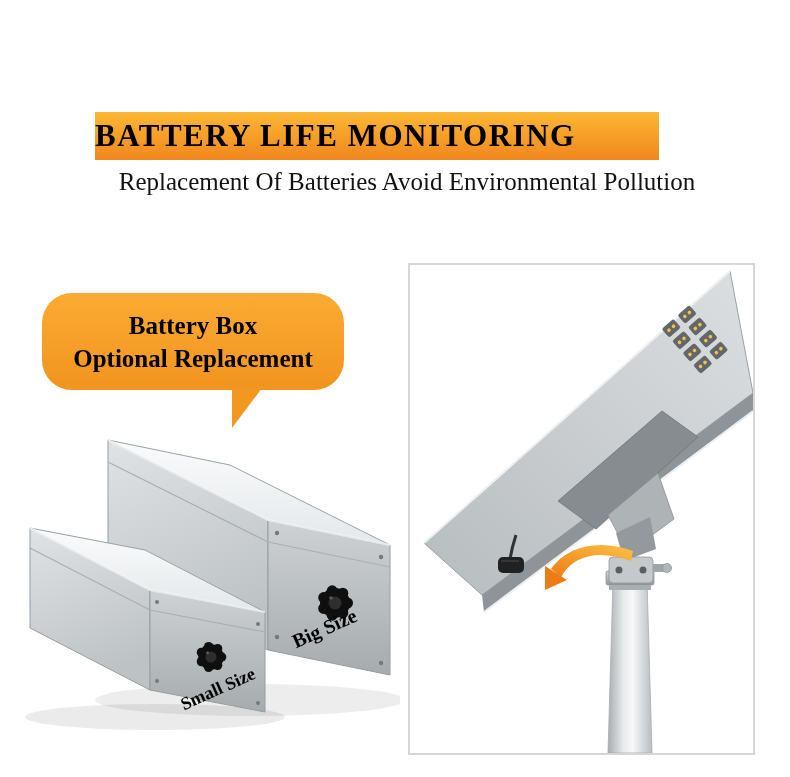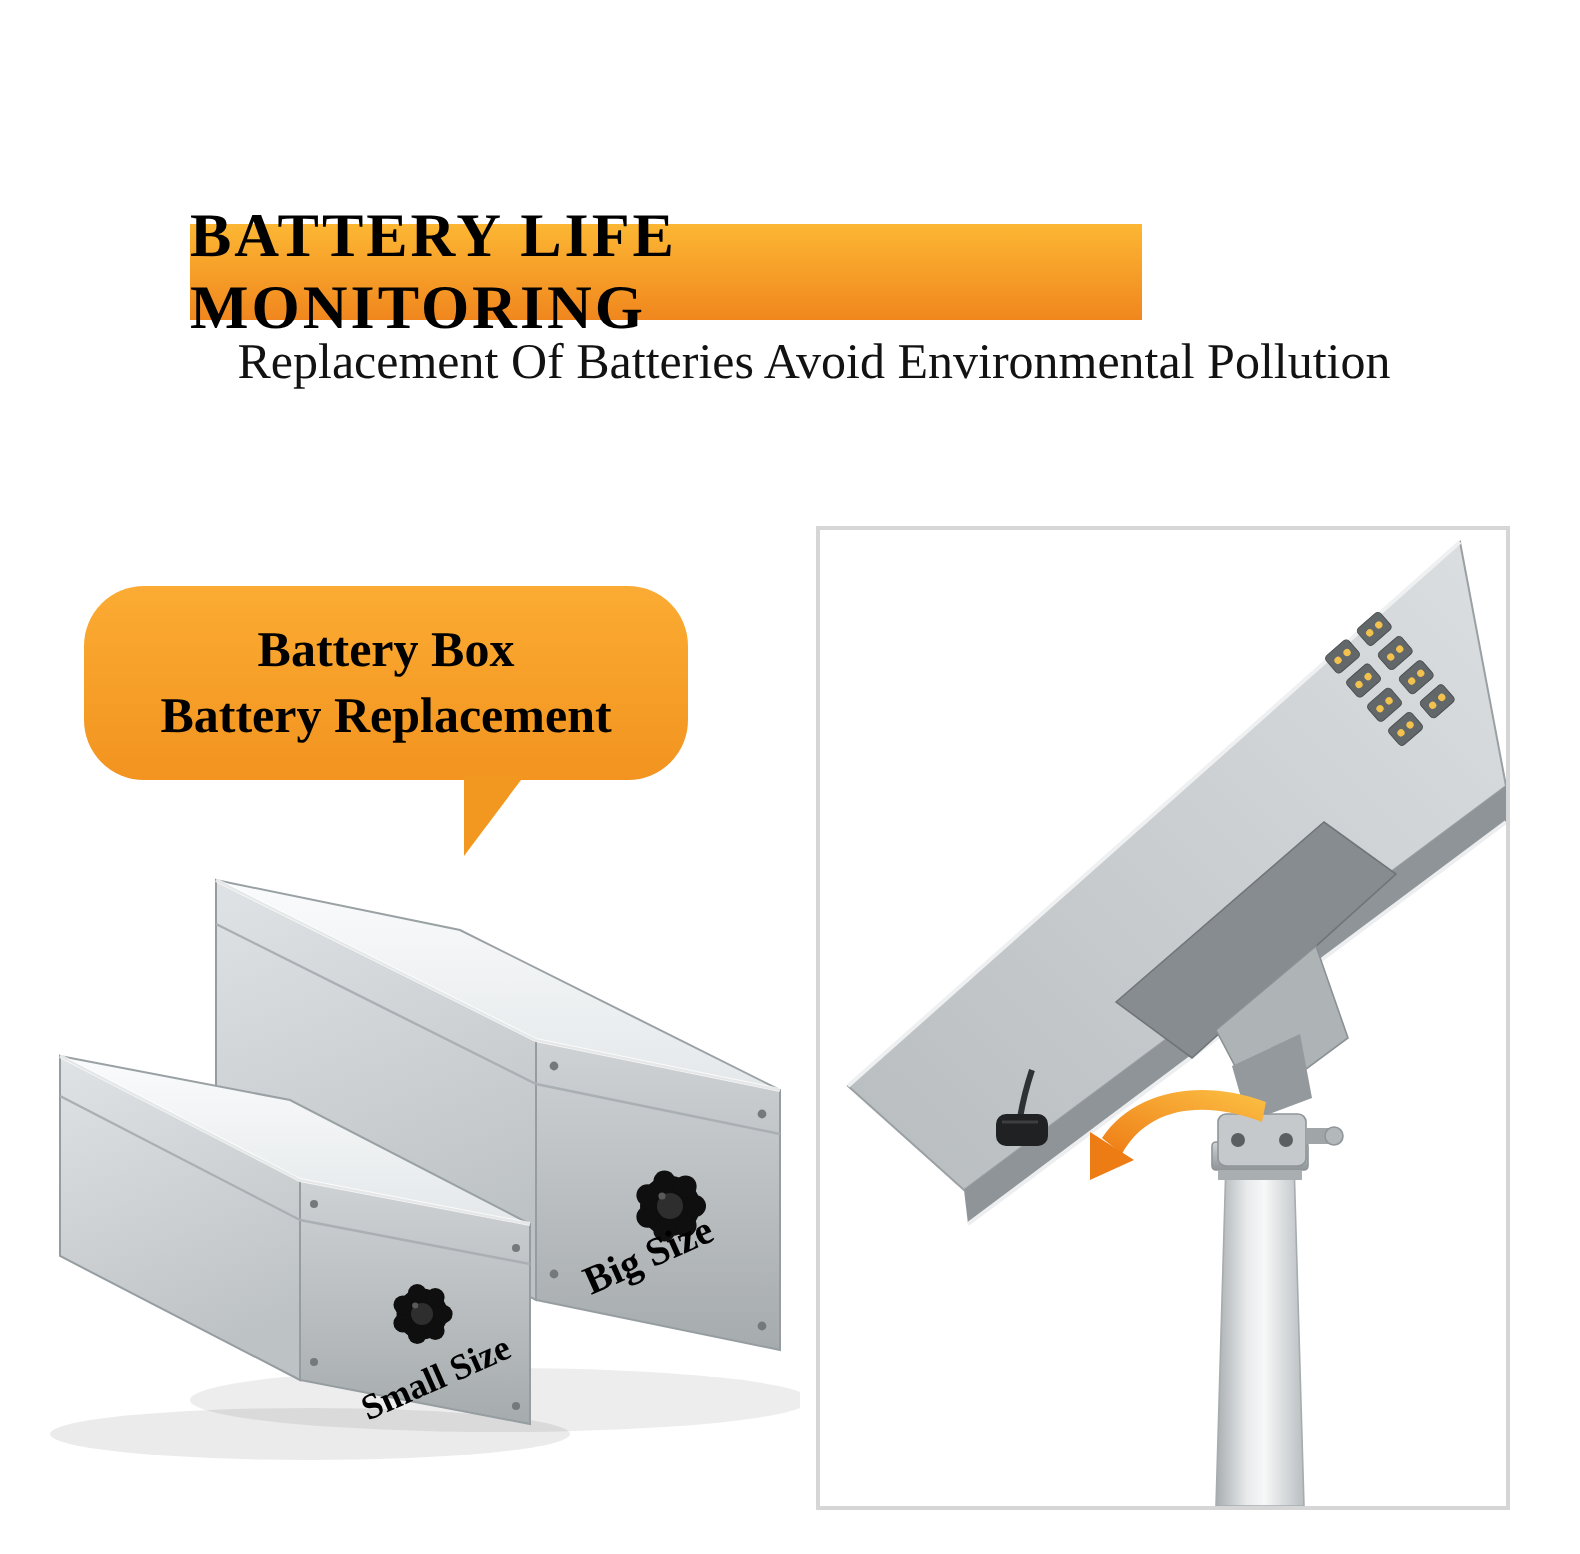--- a/index.html
+++ b/index.html
@@ -1,22 +1,22 @@
 <!DOCTYPE html>
 <html><head>
 <meta charset="utf-8">
 <style>
   html,body{margin:0;padding:0;background:#ffffff;}
   #page{position:relative;width:790px;height:777px;background:#ffffff;overflow:hidden;
         font-family:"Liberation Serif", serif;color:#111;}
 
   
-  #banner{position:absolute;left:95px;top:112px;width:476px;height:48px;
+  #banner{position:absolute;left:95px;top:112px;width:564px;height:48px;
           background:linear-gradient(#fcb733,#f0871e);
-          display:flex;align-items:center;justify-content:center;}
+          display:flex;align-items:center;}
   #banner .title{font-size:31px;font-weight:bold;letter-spacing:1.5px;color:#000;}
 
   
   #subtitle{position:absolute;left:12px;top:168px;width:790px;text-align:center;
             font-size:25px;color:#121212;}
 
   
   #photo-frame{position:absolute;left:408px;top:263px;width:347px;height:492px;
                border:2px solid #d6d6d6;background:#fff;box-sizing:border-box;}
   #photo-frame svg{position:absolute;left:0;top:0;}
@@ -129,21 +129,21 @@
       <g>
         <path d="M106,270 q-4,12 -6,24" stroke="#2f3234" stroke-width="3" fill="none"></path>
         <rect x="88" y="292" width="26" height="16" rx="5" fill="#1f2123"></rect>
         <path d="M91,296 h18" stroke="#3c3f41" stroke-width="1.5"></path>
       </g>
     </svg>
   </div>
 
   <div id="callout">
     <span class="line">Battery Box</span>
-    <span class="line">Battery Replacement</span>
+    <span class="line">Optional Replacement</span>
   </div>
   <div id="callout-tail"></div>
 
   <div id="boxes-wrap">
     <svg width="385" height="318" viewBox="0 0 385 318">
       <defs>
         <linearGradient id="topFace" x1="0" y1="0" x2="0" y2="1">
           <stop offset="0" stop-color="#fafbfc"></stop>
             <stop offset="1" stop-color="#e4e8ea"></stop>
         </linearGradient>

